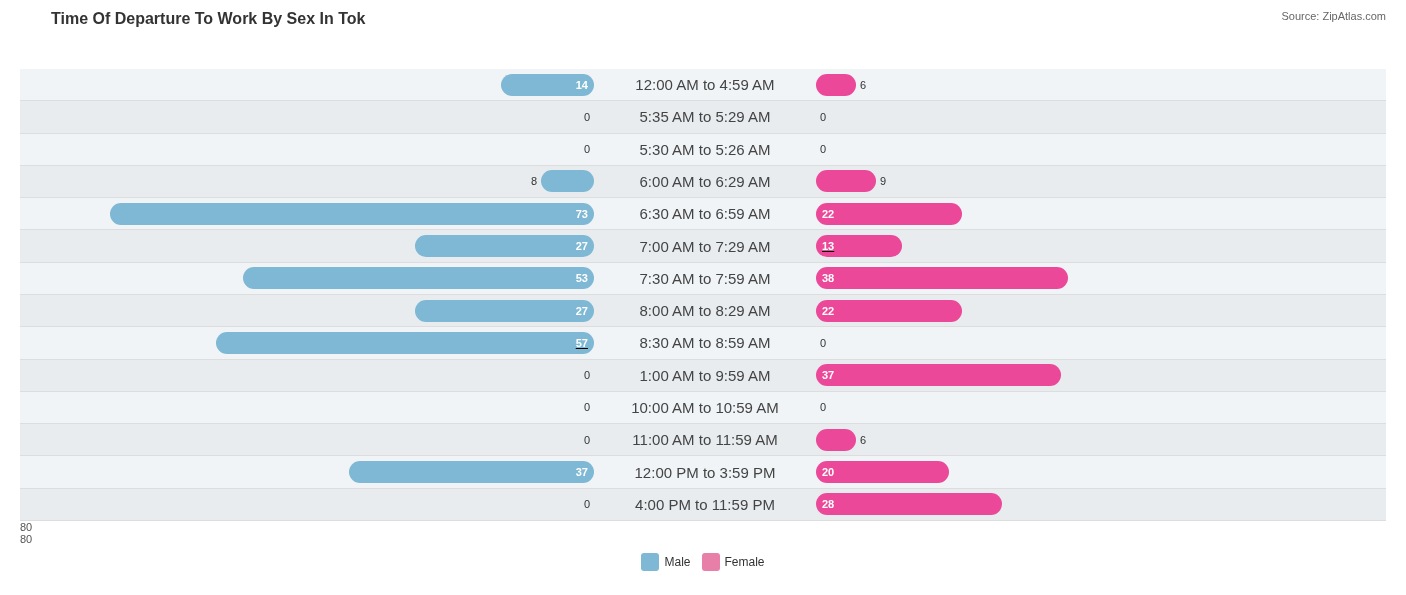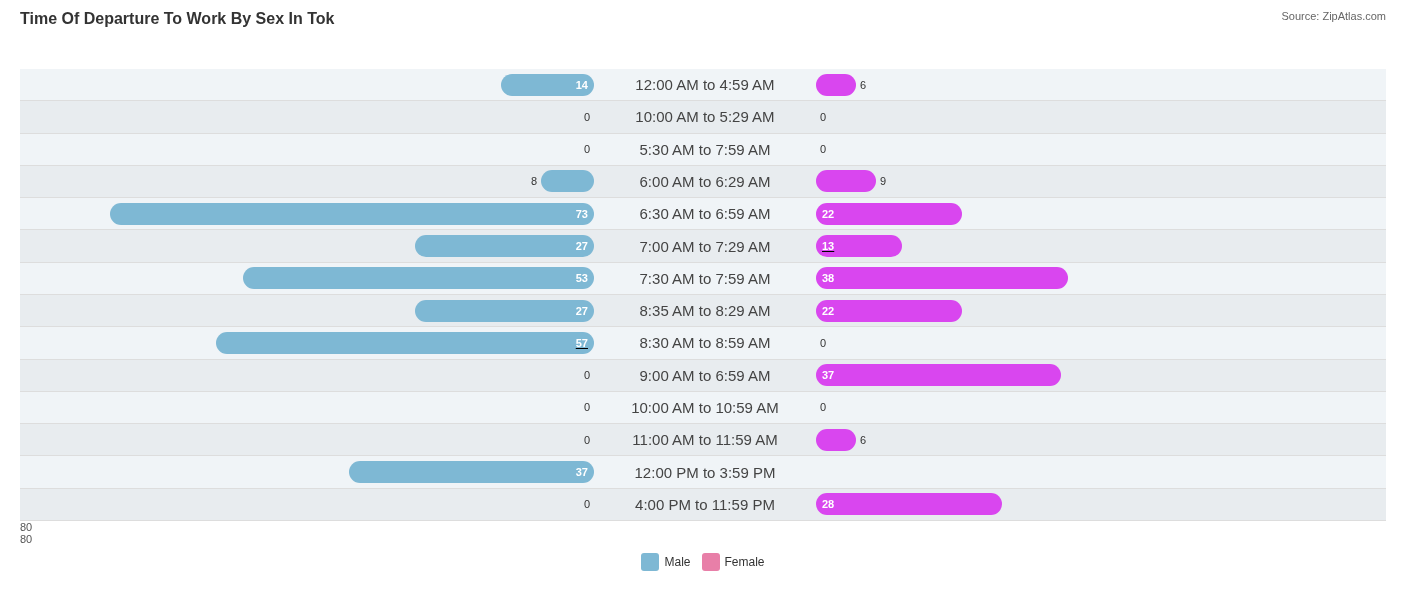--- a/index.html
+++ b/index.html
@@ -15,20 +15,21 @@
       height: 595px;
       padding: 10px 20px 40px 20px;
       position: relative;
     }
     .chart-title {
       font-size: 16px;
       font-weight: bold;
       color: #333;
       margin-bottom: 8px;
       text-align: left;
+      margin-left: 31px;
     }
     .source-text {
       position: absolute;
       top: 10px;
       right: 20px;
       font-size: 11px;
       color: #666;
     }
     .bar {
       height: 22px;
@@ -36,21 +37,21 @@
       display: flex;
       align-items: center;
       min-width: 0;
       position: relative;
     }
     .bar-male {
       background: #7eb8d4;
       justify-content: flex-end;
     }
     .bar-female {
-      background: #d946ef;
+      background: #ec4899;
       justify-content: flex-start;
     }
     .bar-val {
       font-size: 11px;
       font-weight: bold;
       color: #fff;
       padding: 0 6px;
       white-space: nowrap;
     }
     .bar-val-outside {
@@ -155,30 +156,30 @@
     <div class="time-label">12:00 AM to 4:59 AM</div>
     <div class="right-val" style="display:flex; justify-content:flex-start; align-items:center; padding-left:6px; flex:1;">
       <div class="bar bar-female" style="width:40px;"></div>
       <span class="bar-val-outside bar-val-outside-right">6</span>
     </div>
   </div>
         <div class="chart-row">
     <div class="left-val" style="width:580px; display:flex; justify-content:flex-end; align-items:center; padding-right:6px; flex-shrink:0;">
       <span class="bar-val-outside bar-val-outside-left">0</span>
     </div>
-    <div class="time-label">10:00 AM to 5:29 AM</div>
+    <div class="time-label">5:35 AM to 5:29 AM</div>
     <div class="right-val" style="display:flex; justify-content:flex-start; align-items:center; padding-left:6px; flex:1;">
       <span class="bar-val-outside bar-val-outside-right">0</span>
     </div>
   </div>
         <div class="chart-row">
     <div class="left-val" style="width:580px; display:flex; justify-content:flex-end; align-items:center; padding-right:6px; flex-shrink:0;">
       <span class="bar-val-outside bar-val-outside-left">0</span>
     </div>
-    <div class="time-label">5:30 AM to 7:59 AM</div>
+    <div class="time-label">5:30 AM to 5:26 AM</div>
     <div class="right-val" style="display:flex; justify-content:flex-start; align-items:center; padding-left:6px; flex:1;">
       <span class="bar-val-outside bar-val-outside-right">0</span>
     </div>
   </div>
         <div class="chart-row">
     <div class="left-val" style="width:580px; display:flex; justify-content:flex-end; align-items:center; padding-right:6px; flex-shrink:0;">
       <span class="bar-val-outside bar-val-outside-left">8</span>
       <div class="bar bar-male" style="width:53px;"></div>
     </div>
     <div class="time-label">6:00 AM to 6:29 AM</div>
@@ -225,21 +226,21 @@
         <span class="bar-val">38</span>
       </div>
     </div>
   </div>
         <div class="chart-row">
     <div class="left-val" style="width:580px; display:flex; justify-content:flex-end; align-items:center; padding-right:6px; flex-shrink:0;">
       <div class="bar bar-male" style="width:179px;">
         <span class="bar-val">27</span>
       </div>
     </div>
-    <div class="time-label">8:35 AM to 8:29 AM</div>
+    <div class="time-label">8:00 AM to 8:29 AM</div>
     <div class="right-val" style="display:flex; justify-content:flex-start; align-items:center; padding-left:6px; flex:1;">
       <div class="bar bar-female" style="width:146px;">
         <span class="bar-val">22</span>
       </div>
     </div>
   </div>
         <div class="chart-row">
     <div class="left-val" style="width:580px; display:flex; justify-content:flex-end; align-items:center; padding-right:6px; flex-shrink:0;text-decoration:underline;">
       <div class="bar bar-male" style="width:378px;">
         <span class="bar-val">57</span>
@@ -247,21 +248,21 @@
     </div>
     <div class="time-label">8:30 AM to 8:59 AM</div>
     <div class="right-val" style="display:flex; justify-content:flex-start; align-items:center; padding-left:6px; flex:1;">
       <span class="bar-val-outside bar-val-outside-right">0</span>
     </div>
   </div>
         <div class="chart-row">
     <div class="left-val" style="width:580px; display:flex; justify-content:flex-end; align-items:center; padding-right:6px; flex-shrink:0;">
       <span class="bar-val-outside bar-val-outside-left">0</span>
     </div>
-    <div class="time-label">9:00 AM to 6:59 AM</div>
+    <div class="time-label">1:00 AM to 9:59 AM</div>
     <div class="right-val" style="display:flex; justify-content:flex-start; align-items:center; padding-left:6px; flex:1;">
       <div class="bar bar-female" style="width:245px;">
         <span class="bar-val">37</span>
       </div>
     </div>
   </div>
         <div class="chart-row">
     <div class="left-val" style="width:580px; display:flex; justify-content:flex-end; align-items:center; padding-right:6px; flex-shrink:0;">
       <span class="bar-val-outside bar-val-outside-left">0</span>
     </div>
@@ -280,20 +281,25 @@
       <span class="bar-val-outside bar-val-outside-right">6</span>
     </div>
   </div>
         <div class="chart-row">
     <div class="left-val" style="width:580px; display:flex; justify-content:flex-end; align-items:center; padding-right:6px; flex-shrink:0;">
       <div class="bar bar-male" style="width:245px;">
         <span class="bar-val">37</span>
       </div>
     </div>
     <div class="time-label">12:00 PM to 3:59 PM</div>
+    <div class="right-val" style="display:flex; justify-content:flex-start; align-items:center; padding-left:6px; flex:1;">
+      <div class="bar bar-female" style="width:133px;">
+        <span class="bar-val">20</span>
+      </div>
+    </div>
   </div>
         <div class="chart-row">
     <div class="left-val" style="width:580px; display:flex; justify-content:flex-end; align-items:center; padding-right:6px; flex-shrink:0;">
       <span class="bar-val-outside bar-val-outside-left">0</span>
     </div>
     <div class="time-label">4:00 PM to 11:59 PM</div>
     <div class="right-val" style="display:flex; justify-content:flex-start; align-items:center; padding-left:6px; flex:1;">
       <div class="bar bar-female" style="width:186px;">
         <span class="bar-val">28</span>
       </div>

